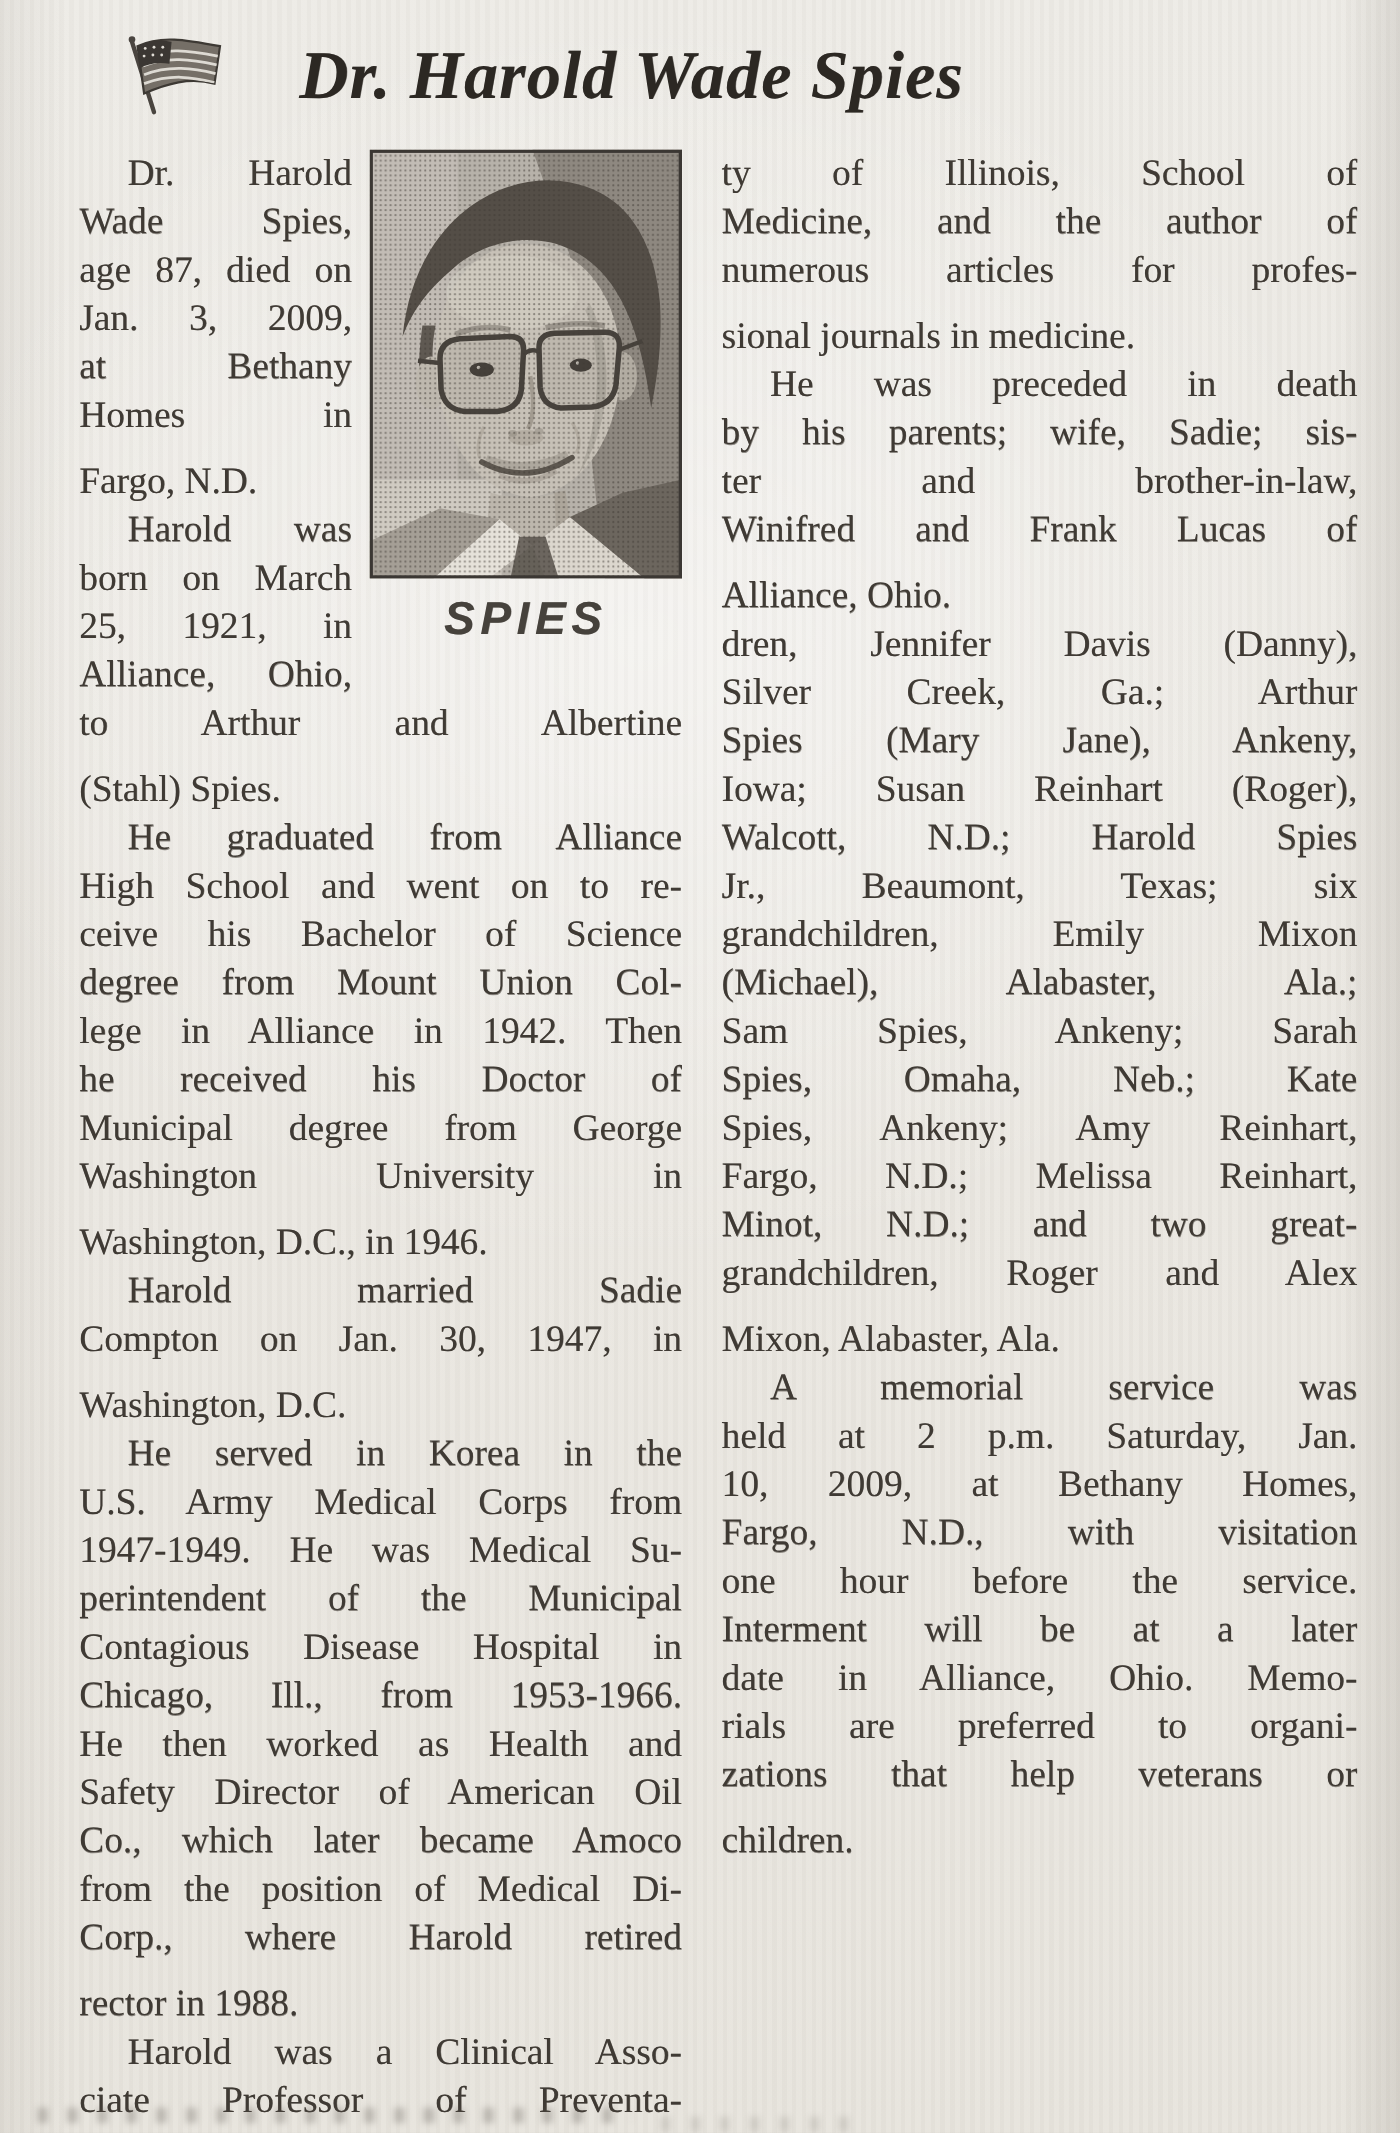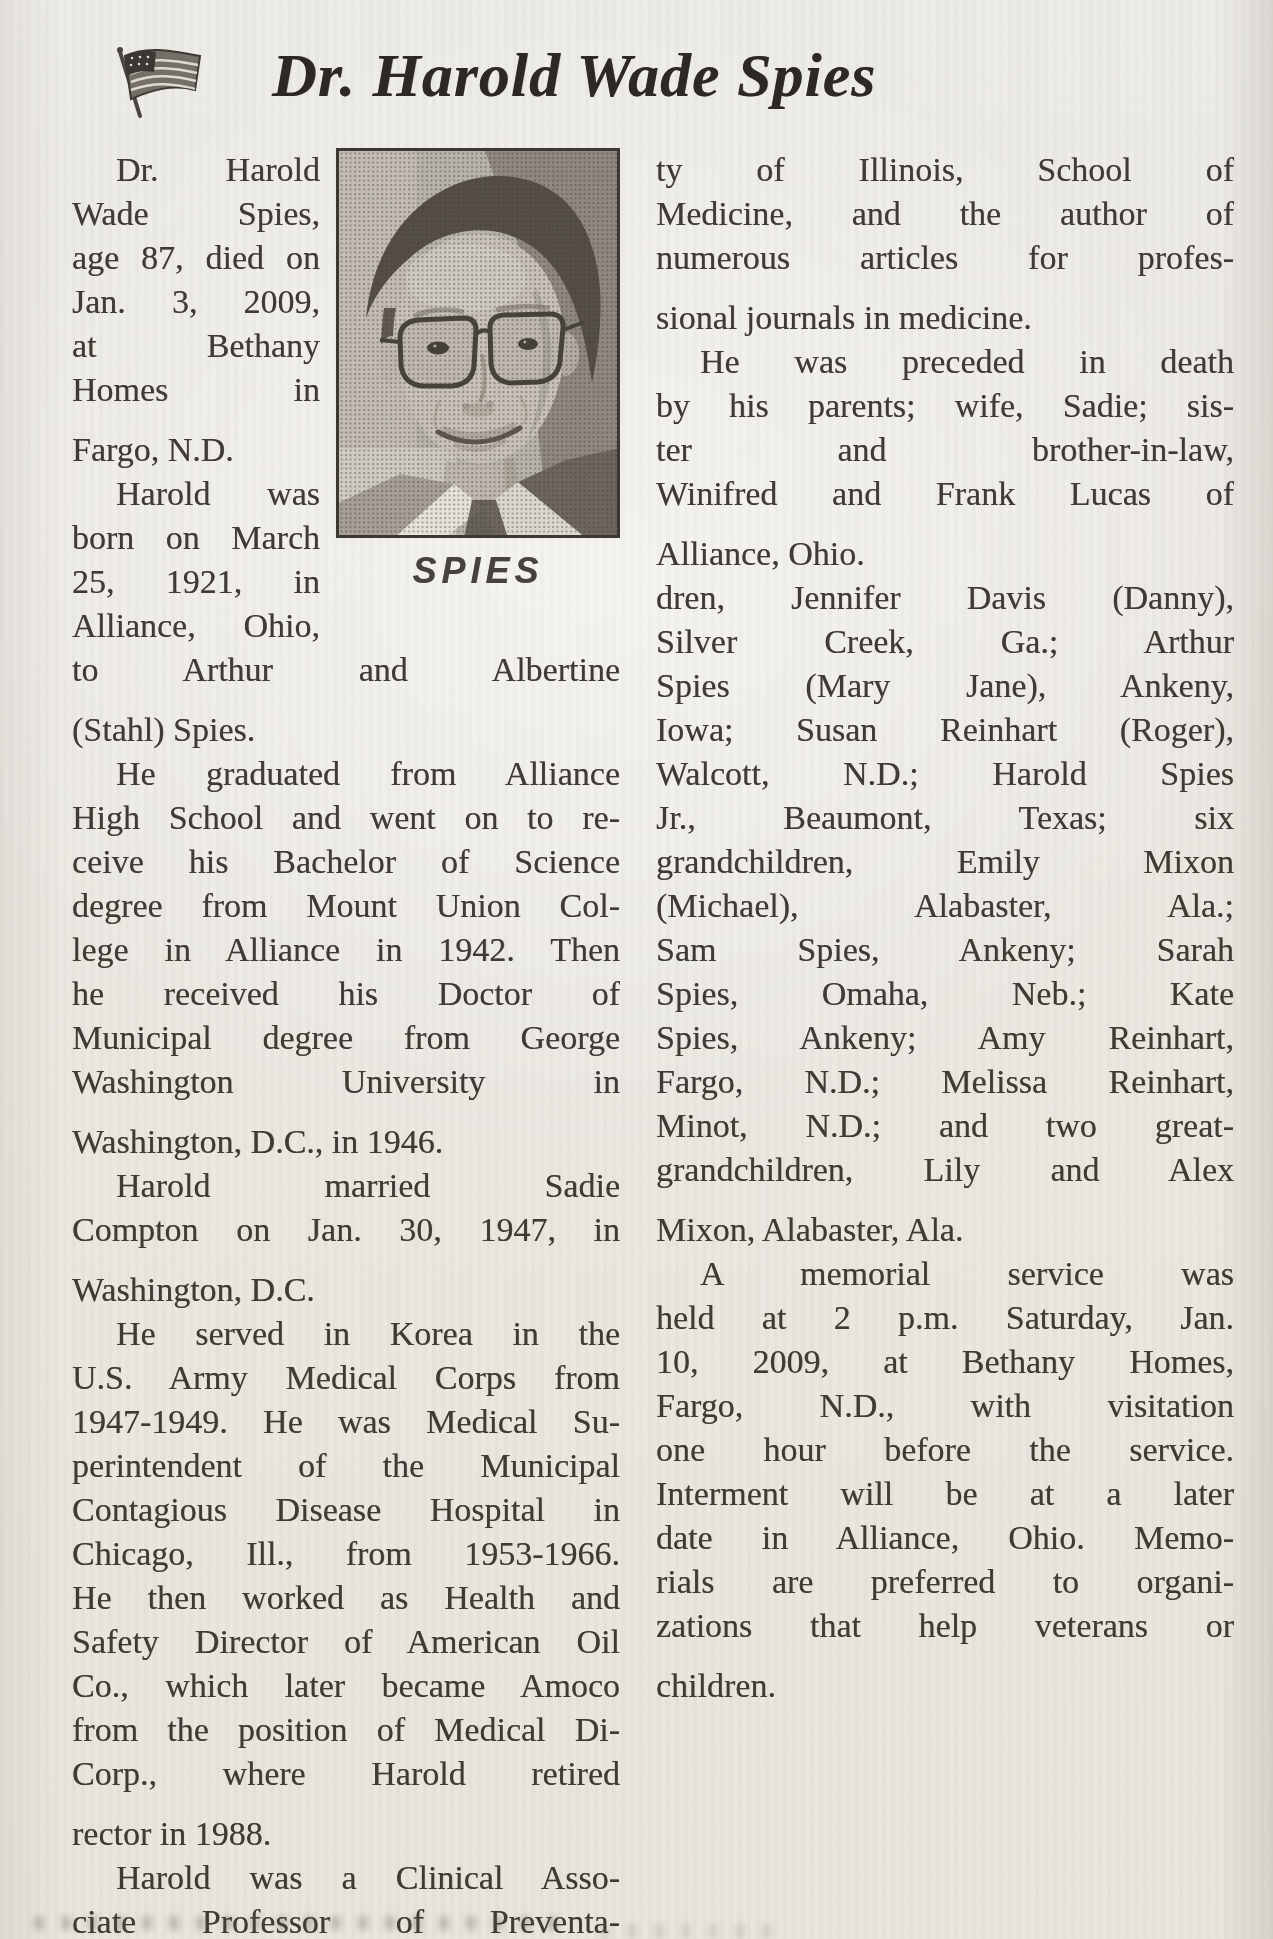--- a/index.html
+++ b/index.html
@@ -6,21 +6,21 @@
   .page {
     position:relative; width:1273px; height:1939px; overflow:hidden;
     font-family:"Liberation Serif", serif; color:#3f3a34;
     background:
       linear-gradient(90deg, rgba(140,133,124,.10), rgba(140,133,124,0) 60px),
       linear-gradient(270deg, rgba(120,113,104,.16), rgba(120,113,104,0) 55px),
       repeating-linear-gradient(90deg, rgba(125,118,108,.035) 0 4px, rgba(255,255,255,.03) 4px 9px),
       radial-gradient(ellipse 900px 760px at 46% 30%, rgba(255,255,255,.5), rgba(255,255,255,0) 75%),
       linear-gradient(180deg, #edebe6 0%, #eae7e1 55%, #e7e4dd 100%);
   }
-  .header { display:flex; align-items:flex-start; padding:38px 0 0 110px; height:84px; }
+  .header { display:flex; align-items:center; padding:26px 0 0 110px; height:84px; }
   .flag { flex:0 0 auto; margin-top:6px; }
   .title {
     margin:2px 0 0 66px; font-size:62px; line-height:70px; font-weight:bold; font-style:italic;
     letter-spacing:1px; color:#2c2823; text-shadow:0.4px 0.4px 0.6px rgba(44,40,35,.5);
     white-space:nowrap;
   }
   .columns { display:flex; gap:36px; margin:26px 39px 0 72px; }
   .col-left  { width:548px; }
   .col-right { width:578px; }
   .para { margin:0; }
@@ -29,21 +29,21 @@
     text-align:justify; text-align-last:justify; text-justify:inter-word;
     text-shadow:0.3px 0.3px 0.5px rgba(62,56,50,.55);
   }
   .line.last { text-align-last:left;margin-top:16px; }
   .line.indent { text-indent:44px; }
   .photo-block { float:right; width:284px; height:458px; margin-left:16px; }
   .photo-frame svg { display:block; }
   .photo-caption {
     text-align:center; margin-top:12px;
     font-family:"Liberation Sans", sans-serif; font-style:italic; font-weight:bold;
-    font-size:36px; letter-spacing:5px; color:#46423c;
+    font-size:42px; letter-spacing:5px; color:#46423c;
     text-shadow:0.3px 0.3px 0.6px rgba(70,66,60,.5);
   }
   .obit-footer {
     position:relative; margin-top:16px; height:36px;
     font-family:"Liberation Sans", sans-serif; color:#3c3833;
   }
   .paid-label {
     position:absolute; left:50%; transform:translateX(-50%); top:0;
     font-style:italic; font-size:27px; letter-spacing:1.5px;
   }
@@ -227,21 +227,21 @@
             <div class="line">Iowa; Susan Reinhart (Roger),</div>
             <div class="line">Walcott, N.D.; Harold Spies</div>
             <div class="line">Jr., Beaumont, Texas; six</div>
             <div class="line">grandchildren, Emily Mixon</div>
             <div class="line">(Michael), Alabaster, Ala.;</div>
             <div class="line">Sam Spies, Ankeny; Sarah</div>
             <div class="line">Spies, Omaha, Neb.; Kate</div>
             <div class="line">Spies, Ankeny; Amy Reinhart,</div>
             <div class="line">Fargo, N.D.; Melissa Reinhart,</div>
             <div class="line">Minot, N.D.; and two great-</div>
-            <div class="line">grandchildren, Lily and Alex</div>
+            <div class="line">grandchildren, Roger and Alex</div>
             <div class="line last">Mixon, Alabaster, Ala.</div>
           </div>
           <div class="para">
             <div class="line indent">A memorial service was</div>
             <div class="line">held at 2 p.m. Saturday, Jan.</div>
             <div class="line">10, 2009, at Bethany Homes,</div>
             <div class="line">Fargo, N.D., with visitation</div>
             <div class="line">one hour before the service.</div>
             <div class="line">Interment will be at a later</div>
             <div class="line">date in Alliance, Ohio. Memo-</div>

